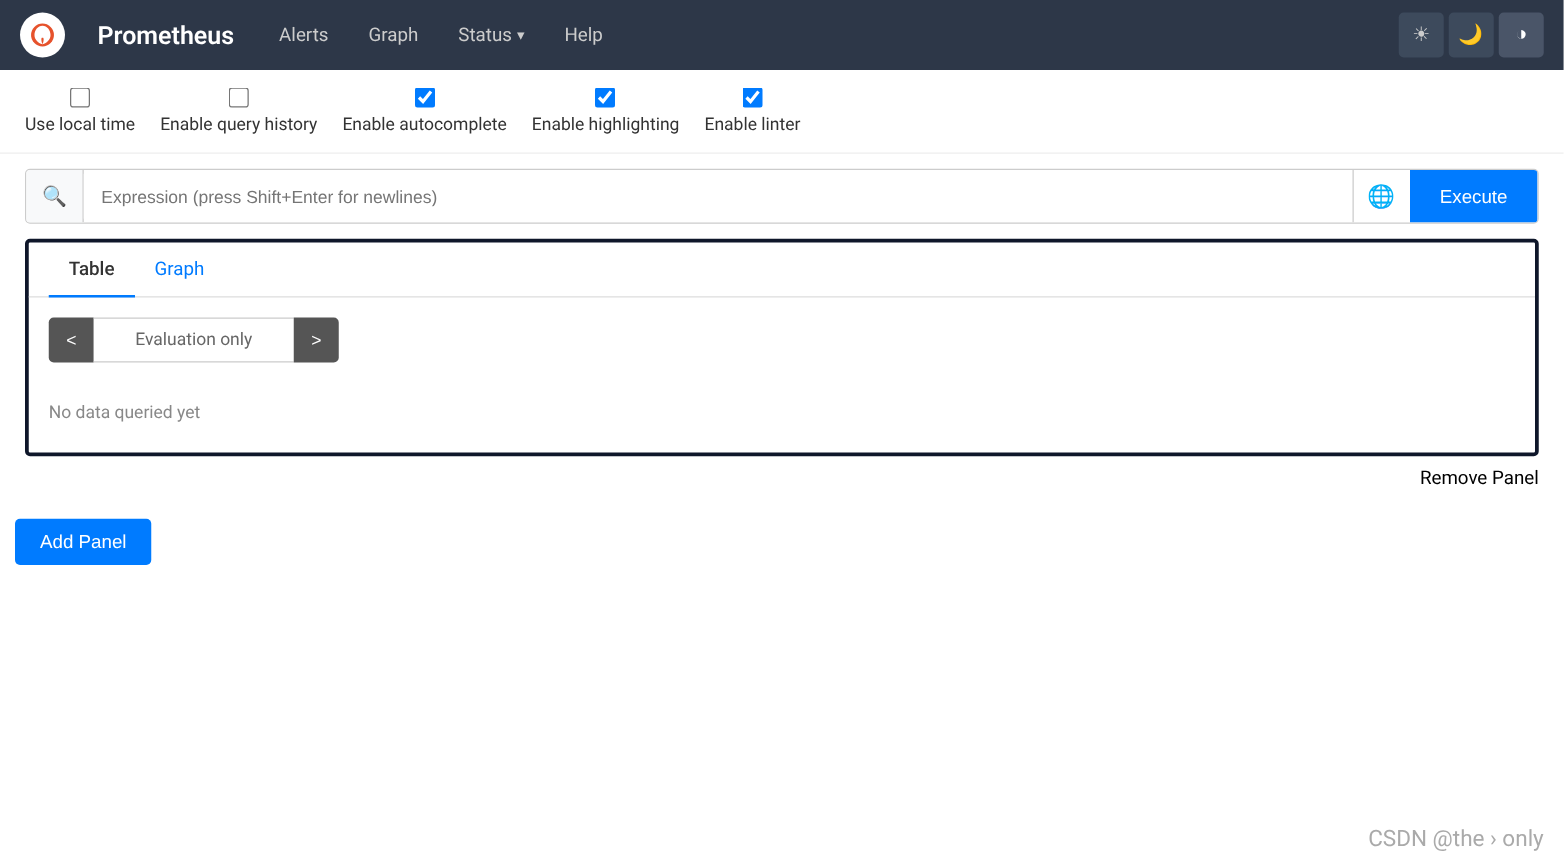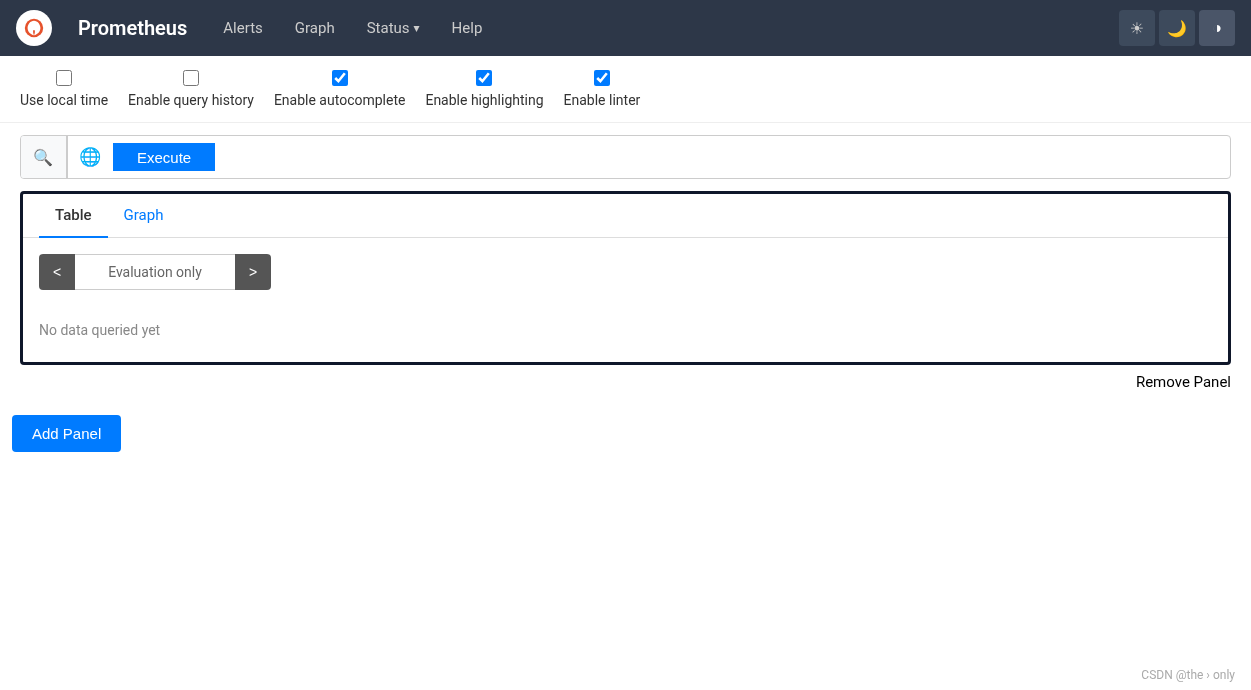--- a/index.html
+++ b/index.html
@@ -144,21 +144,21 @@
       justify-content: center;
       cursor: pointer;
       font-size: 18px;
       color: #666;
     }
     .execute-btn {
       background: #007bff;
       color: #fff;
       border: none;
       padding: 0 24px;
-      height: 28px;
+      height: 42px;
       font-size: 15px;
       font-weight: 500;
       cursor: pointer;
       white-space: nowrap;
     }
 
     
     .panel {
       margin: 0 20px;
       border: 3px solid #0f172a;
@@ -254,21 +254,21 @@
       border-radius: 4px;
       cursor: pointer;
     }
 
     
     .footer {
       position: fixed;
       bottom: 0;
       right: 0;
       padding: 8px 16px;
-      font-size: 12px;
+      font-size: 18px;
       color: #aaa;
     }
   </style>
 </head>
 <body>
 
 <nav class="navbar">
   <div class="navbar-brand">
     <div class="logo">
       <svg viewBox="0 0 24 24" fill="none" xmlns="http://www.w3.org/2000/svg">
@@ -312,20 +312,21 @@
   <label class="checkbox-label">
     <input type="checkbox" checked="" style="">
     <span>Enable linter</span>
   </label>
 </div>
 
 <div class="search-bar">
   <button class="search-icon-btn">
     <span>🔍</span>
   </button>
+  <input class="search-input" type="text" placeholder="Expression (press Shift+Enter for newlines)" style="">
   <button class="globe-btn">
     <span>🌐</span>
   </button>
   <button class="execute-btn">Execute</button>
 </div>
 
 <div class="panel">
   <div class="panel-tabs">
     <div class="panel-tab active">Table</div>
     <div class="panel-tab" style="color:#007bff;">Graph</div>

